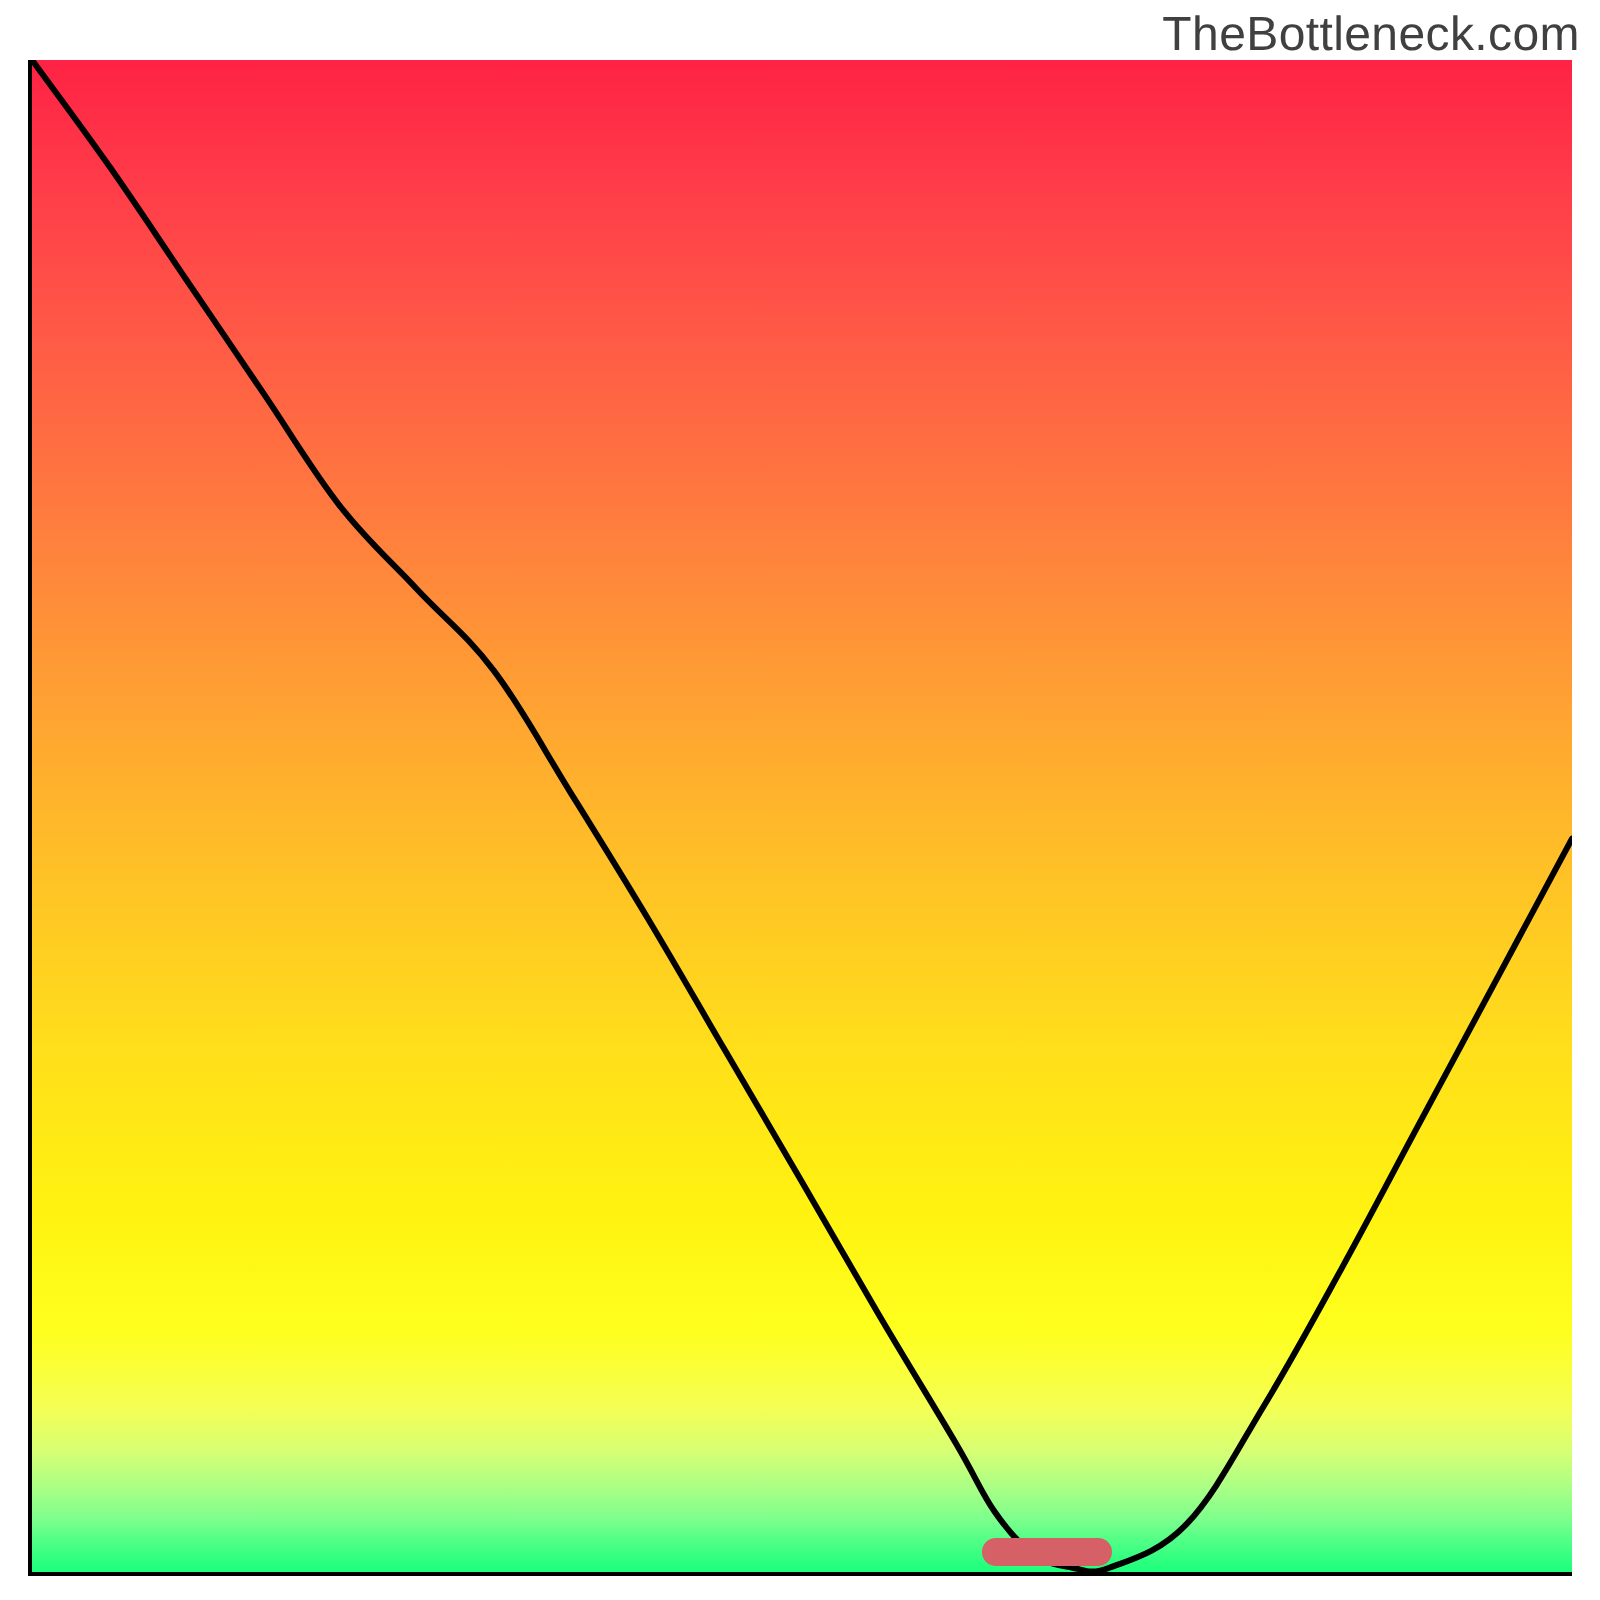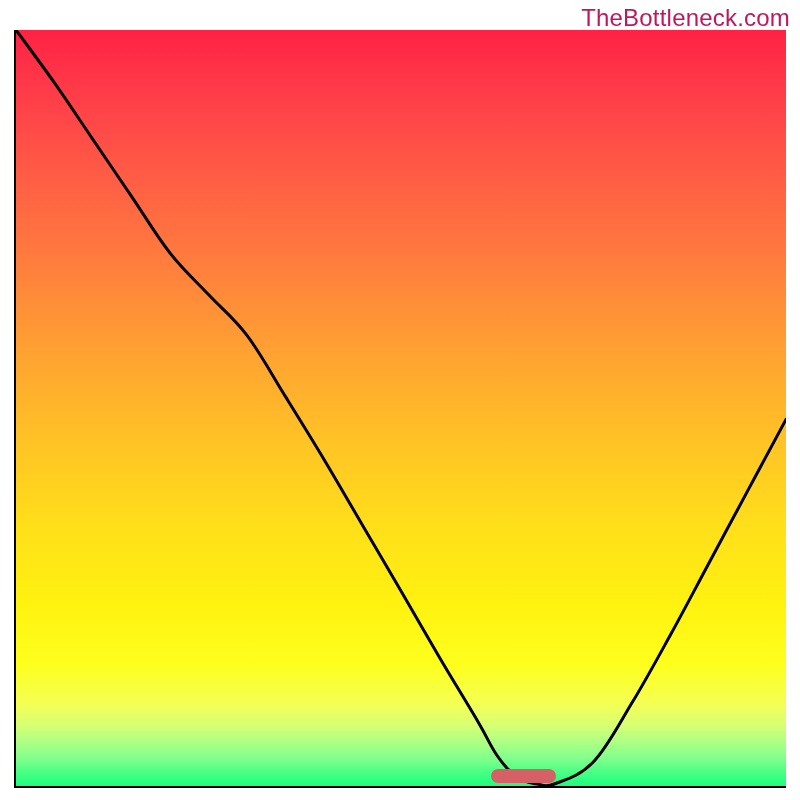--- a/index.html
+++ b/index.html
@@ -8,21 +8,21 @@
     width: 800px;
     height: 800px;
     background: #ffffff;
     font-family: Arial, Helvetica, sans-serif;
     position: relative;
   }
   .watermark {
     position: absolute;
     top: 4px;
     right: 10px;
-    color: #be185d;
+    color: #404040;
     font-size: 24px;
     font-weight: 500;
     letter-spacing: 0.2px;
   }
   .plot-outer {
     position: absolute;
     left: 14px;
     top: 30px;
     width: 772px;
     height: 758px;

